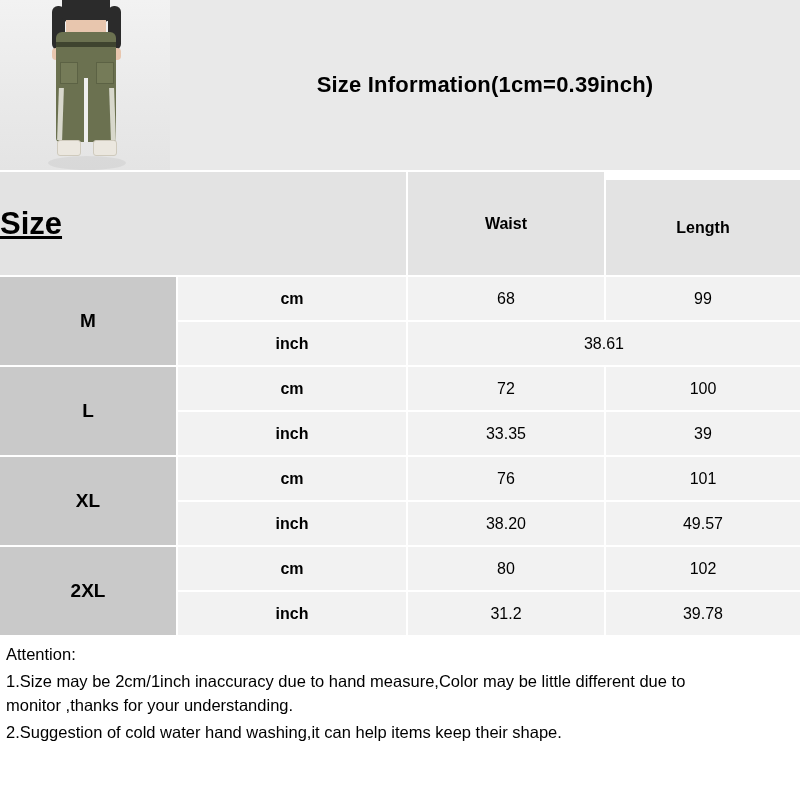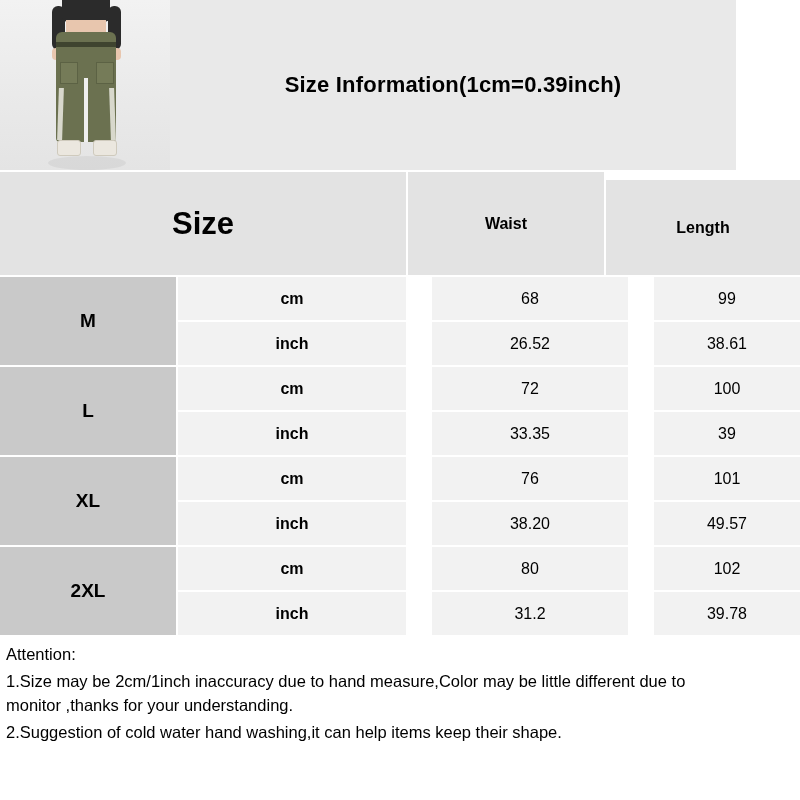--- a/index.html
+++ b/index.html
@@ -18,21 +18,21 @@
   .sheet {
     width: 800px;
     height: 800px;
     position: relative;
     box-sizing: border-box;
   }
 
   
   .header-row {
     display: flex;
-    width: 736px;
+    width: 800px;
     height: 170px;
     border-bottom: 2px solid #ffffff;
   }
   .product-photo {
     width: 170px;
     height: 170px;
     position: relative;
     background: #efefef;
     overflow: hidden;
     flex: 0 0 170px;
@@ -144,22 +144,23 @@
   
   .colhdr-row {
     display: flex;
     width: 800px;
     height: 103px;
     border-bottom: 2px solid #ffffff;
   }
   .colhdr-size {
     flex: 0 0 406px;
     background: #e3e3e3;
-    display: flex; align-items: center; justify-content: center;
+    display: flex; align-items: center; 
     border-right: 2px solid #ffffff;
+    text-decoration: underline;
   }
   .colhdr-size span { font-size: 31px; font-weight: bold; }
   .colhdr-waist {
     flex: 0 0 196px;
     background: #e3e3e3;
     display: flex; align-items: center; justify-content: center;
     border-right: 2px solid #ffffff;
   }
   .colhdr-length {
     flex: 1 1 auto;
@@ -184,21 +185,20 @@
   .size-label span { font-size: 19px; font-weight: bold; }
   .group-rows {
     flex: 1 1 auto;
     display: flex;
     flex-direction: column;
   }
   .unit-row {
     display: flex;
     height: 44px;
     align-items: stretch;
-    gap: 24px;
   }
   .unit-row.first { border-bottom: 2px solid #ffffff; }
   .cell {
     display: flex; align-items: center; justify-content: center;
     background: #f2f2f2;
     border-right: 2px solid #ffffff;
     font-size: 16px;
   }
   .cell.unit { flex: 0 0 228px; font-weight: bold; }
   .cell.val-waist { flex: 0 0 196px; }
@@ -265,21 +265,20 @@
       <span>M</span>
     </div>
     <div class="group-rows">
       <div class="unit-row first">
         <div class="cell unit">cm</div>
         <div class="cell val-waist">68</div>
         <div class="cell val-length">99</div>
       </div>
       <div class="unit-row">
         <div class="cell unit">inch</div>
-        <div class="cell val-waist">26.52</div>
         <div class="cell val-length">38.61</div>
       </div>
     </div>
   </div>
 
   <div class="size-group">
     <div class="size-label">
       <span>L</span>
     </div>
     <div class="group-rows">

